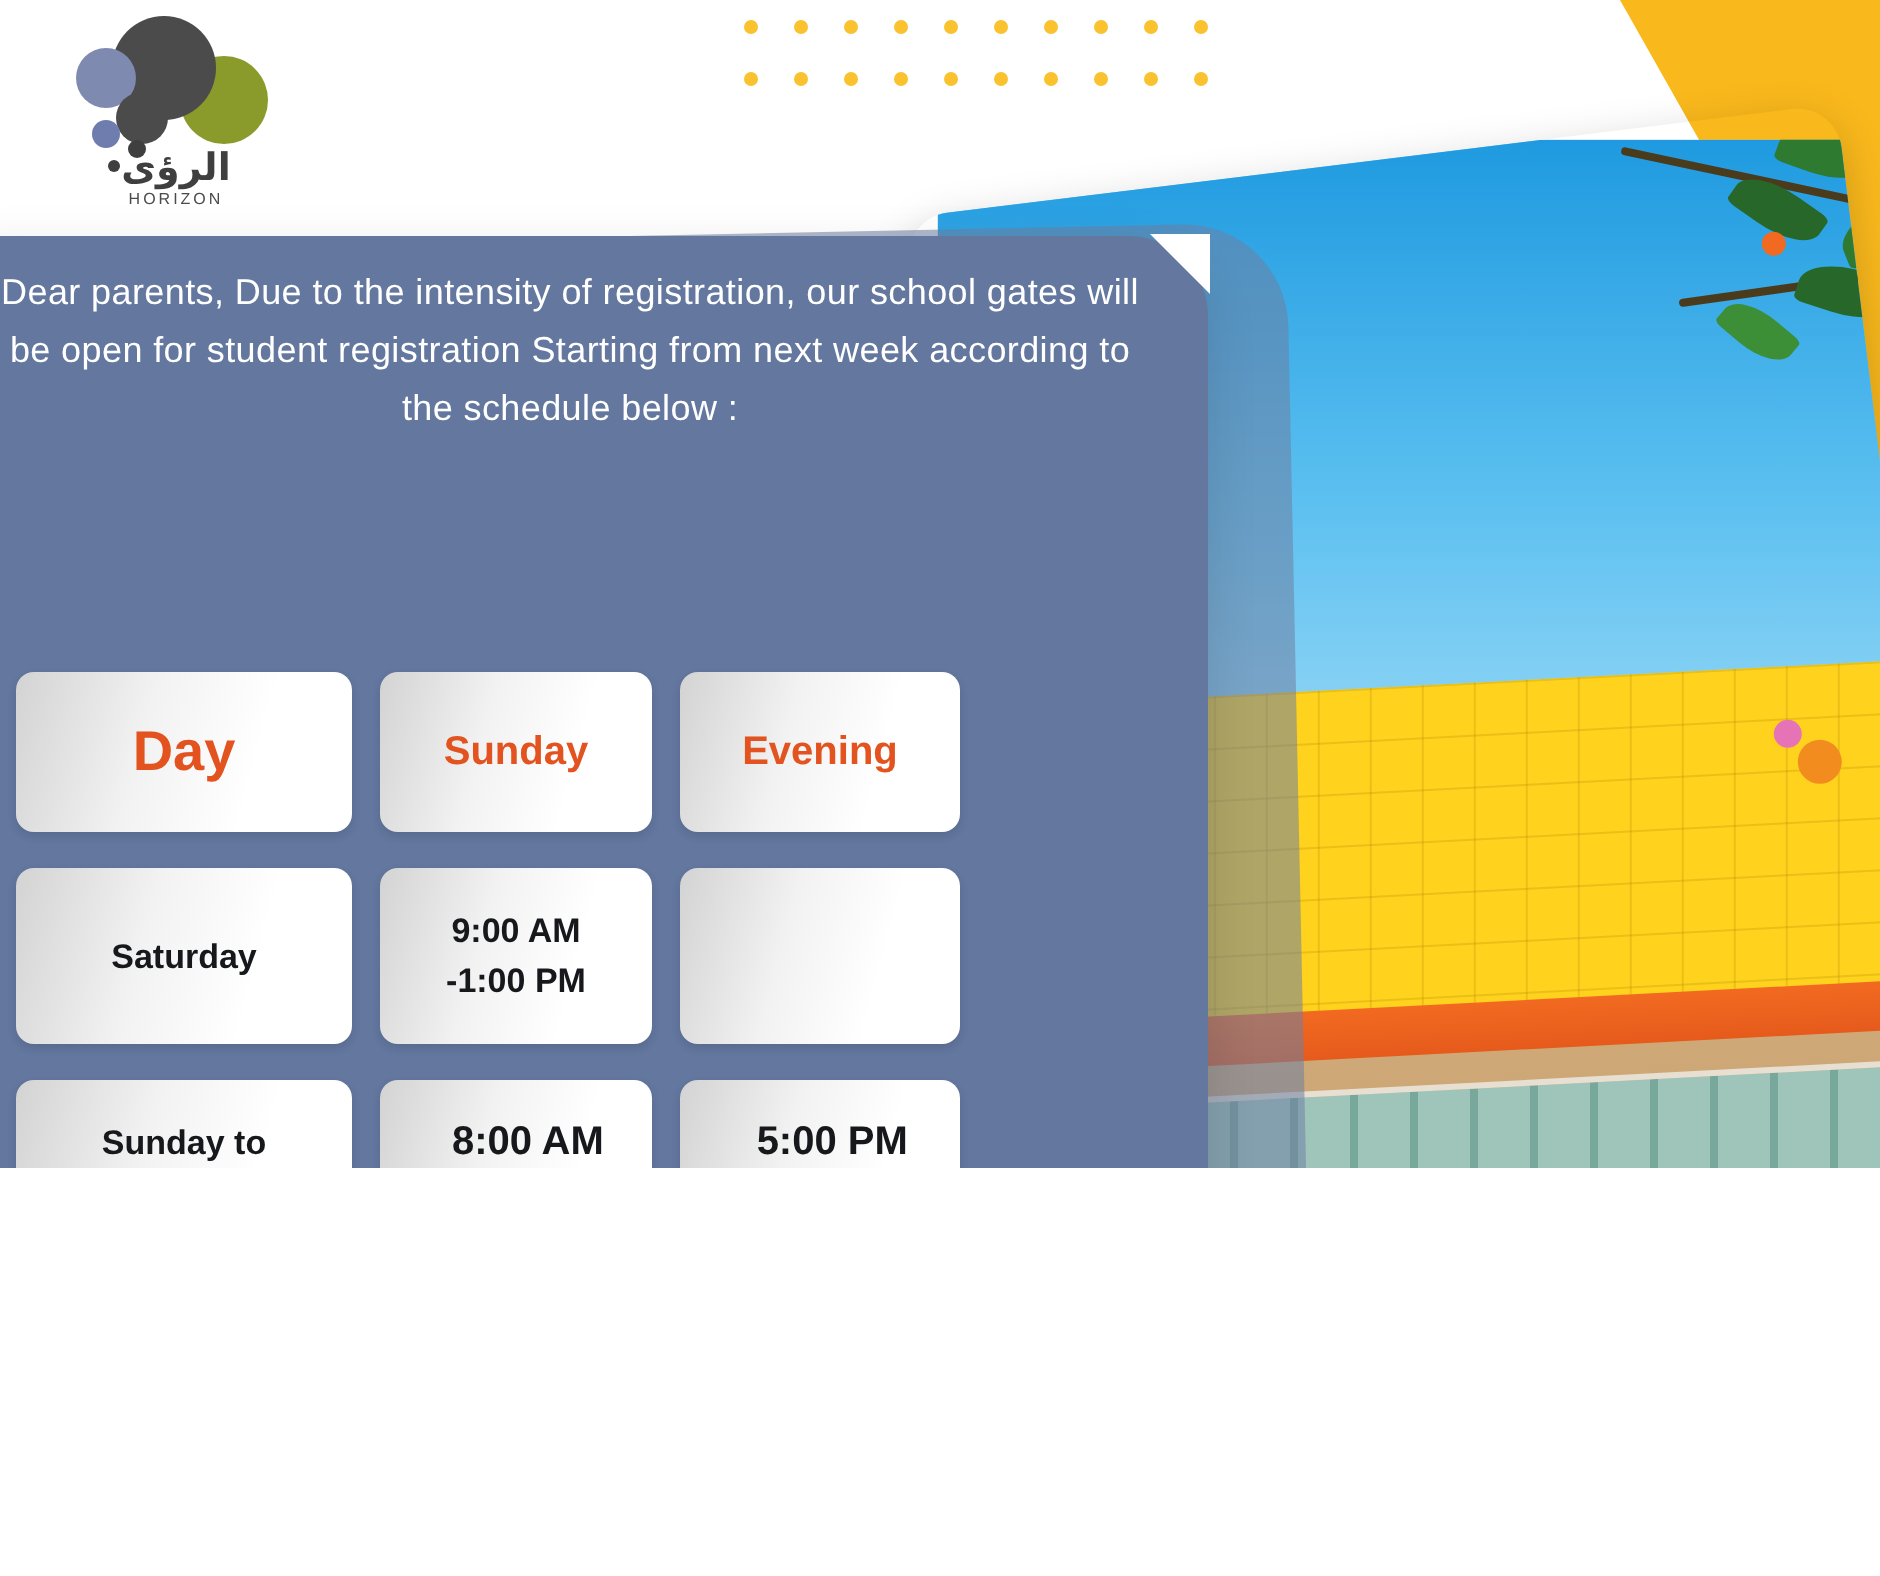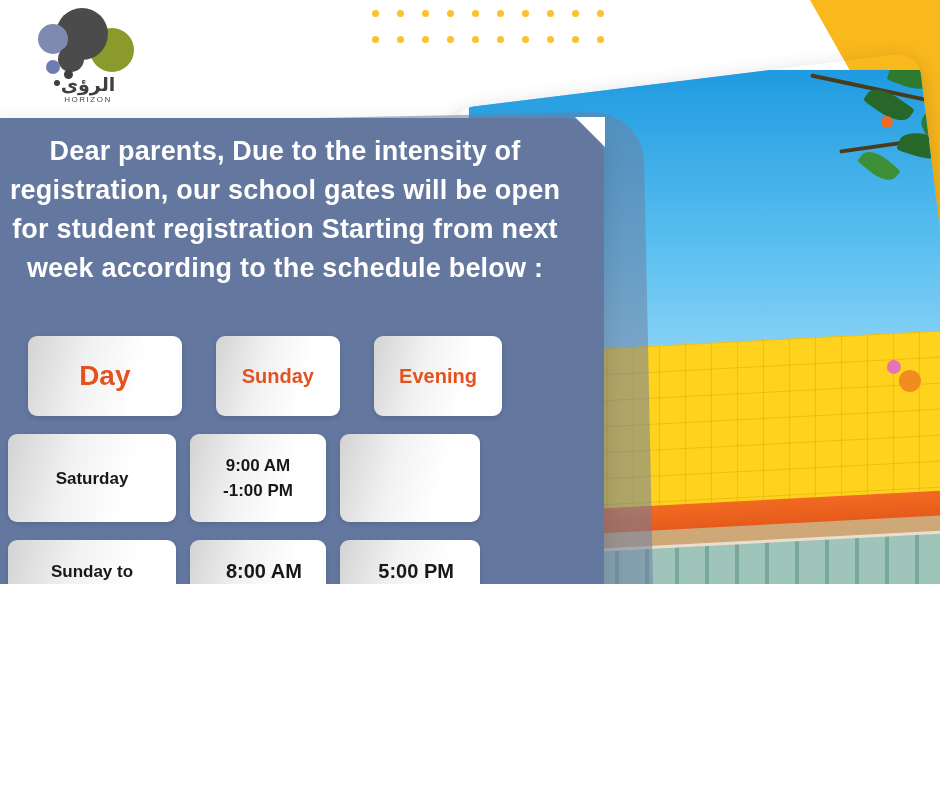--- a/index.html
+++ b/index.html
@@ -287,23 +287,23 @@
     border-top: 30px solid #ffffff;
     border-left: 30px solid transparent;
   }
 
   .headline {
     position: absolute;
     left: 16px;
     top: 14px;
     width: 570px;
     color: #ffffff;
-    font-size: 27px;
-    font-weight: bold;
-    line-height: 39px;
+    font-size: 18px;
+    font-weight: normal;
+    line-height: 29px;
     text-align: center;
     letter-spacing: 0.2px;
   }
 
   
   .table {
     position: absolute;
     left: 24px;
     top: 218px;
     width: 494px;
@@ -319,21 +319,21 @@
     display: flex;
     align-items: center;
     justify-content: center;
     text-align: center;
     box-shadow: 0 2px 5px rgba(0,0,0,0.12);
   }
   .c-day  { width: 168px; }
   .c-morn { width: 136px; }
   .c-eve  { width: 140px; }
 
-  .head-row .cell { height: 80px; margin-left: 20px; }
+  .head-row .cell { height: 80px; }
   .body-row .cell { height: 88px; }
 
   .head-day {
     color: #e2531f;
     font-size: 28px;
     font-weight: bold;
   }
   .head-sub {
     color: #e2531f;
     font-size: 20px;

